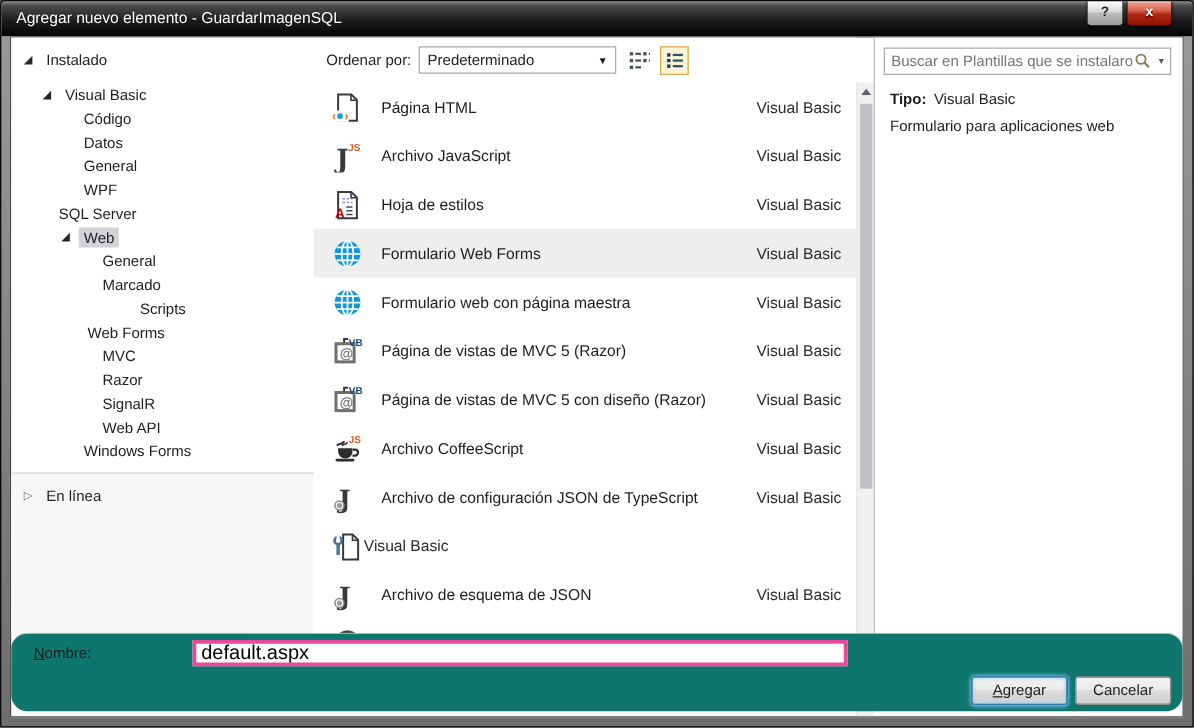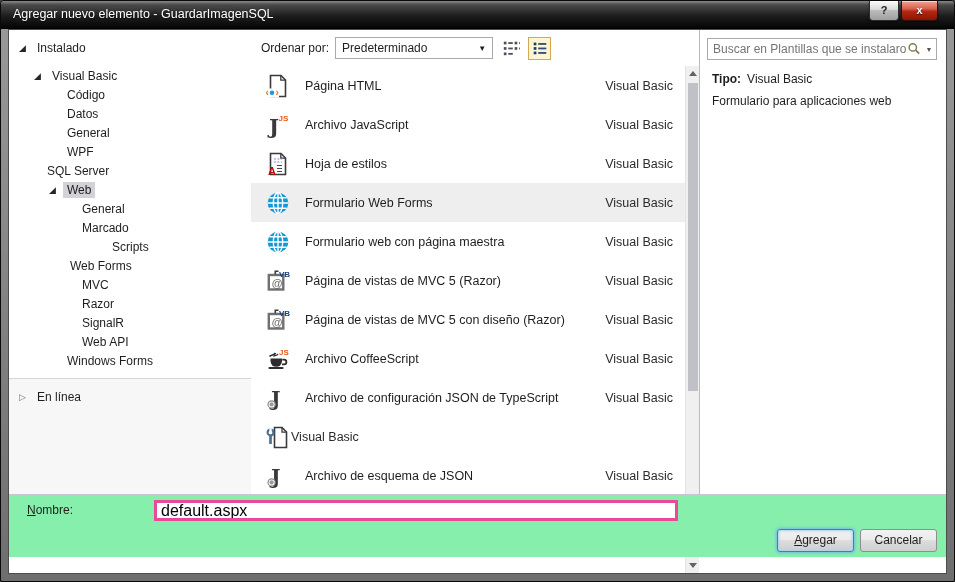--- a/index.html
+++ b/index.html
@@ -59,21 +59,21 @@
   .right-panel { position:absolute; left:690px; top:0; right:0; bottom:63px; background:#fff; border-left:1px solid #bcbcbc; }
   .search-box { position:absolute; top:8px; left:7px; right:9px; height:22px; border:1px solid #a9a9b0; background:#fff; display:flex; align-items:center; }
   .search-input { flex:1; border:none; outline:none; height:18px; font-family:inherit; font-size:12px; color:#6e6e6e; padding-left:5px; min-width:0; background:transparent; }
   .search-icon-wrap { flex:0 0 16px; height:16px; }
   .search-dd { flex:0 0 14px; font-size:7px; color:#555; text-align:center; }
   .tipo-row { position:absolute; left:12px; top:42px; white-space:nowrap; }
   .tipo-label { font-weight:bold; margin-right:6px; }
   .tipo-desc { position:absolute; left:12px; top:64px; white-space:nowrap; }
 
   
-  .footer { position:absolute; left:0; right:0; bottom:16px; height:63px; background:#86efac; border-top:1px solid #c6c6cf; }
+  .footer { position:absolute; left:0; right:0; bottom:4px; height:63px; background:#0f766e; border-top:1px solid #c6c6cf;border-radius:13px; }
   .name-label { position:absolute; left:18px; top:8px; display:block; }
   .name-label::first-letter { text-decoration:underline; }
   .name-input { position:absolute; left:145px; top:5px; width:524px; height:21px; border:3px solid #ec4899; font-family:inherit; font-size:16px; padding:0 4px; color:#000; outline:none; }
   .btn { position:absolute; top:34px; width:77px; height:23px; font-family:inherit; font-size:12px; color:#1e1e1e; text-align:center;
     background:linear-gradient(#f2f2f2,#ebebeb 45%,#dddddd 50%,#cfcfcf); border:1px solid #8e8f8f; border-radius:3px; line-height:20px; cursor:default; }
   .btn-add { right:92px; border-color:#3c7fb1; box-shadow:0 0 3px 1px #74b8e6, inset 0 0 3px 1px #a8d3ef; }
   .btn-cancel { right:9px; }
   .btn span { display:block; }
   .btn-add span::first-letter { text-decoration:underline; }
 </style>

